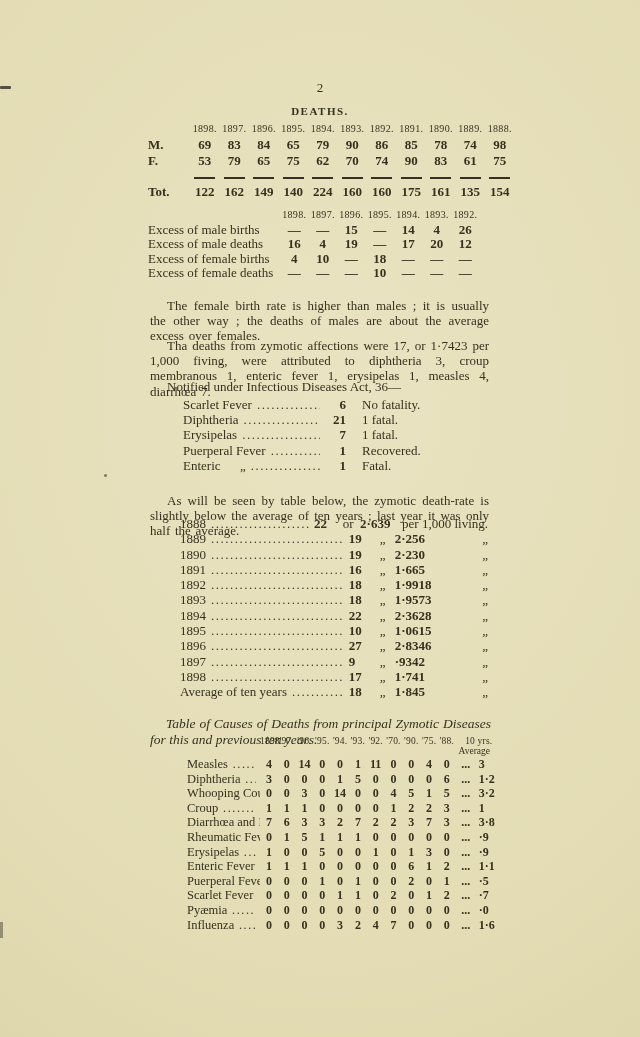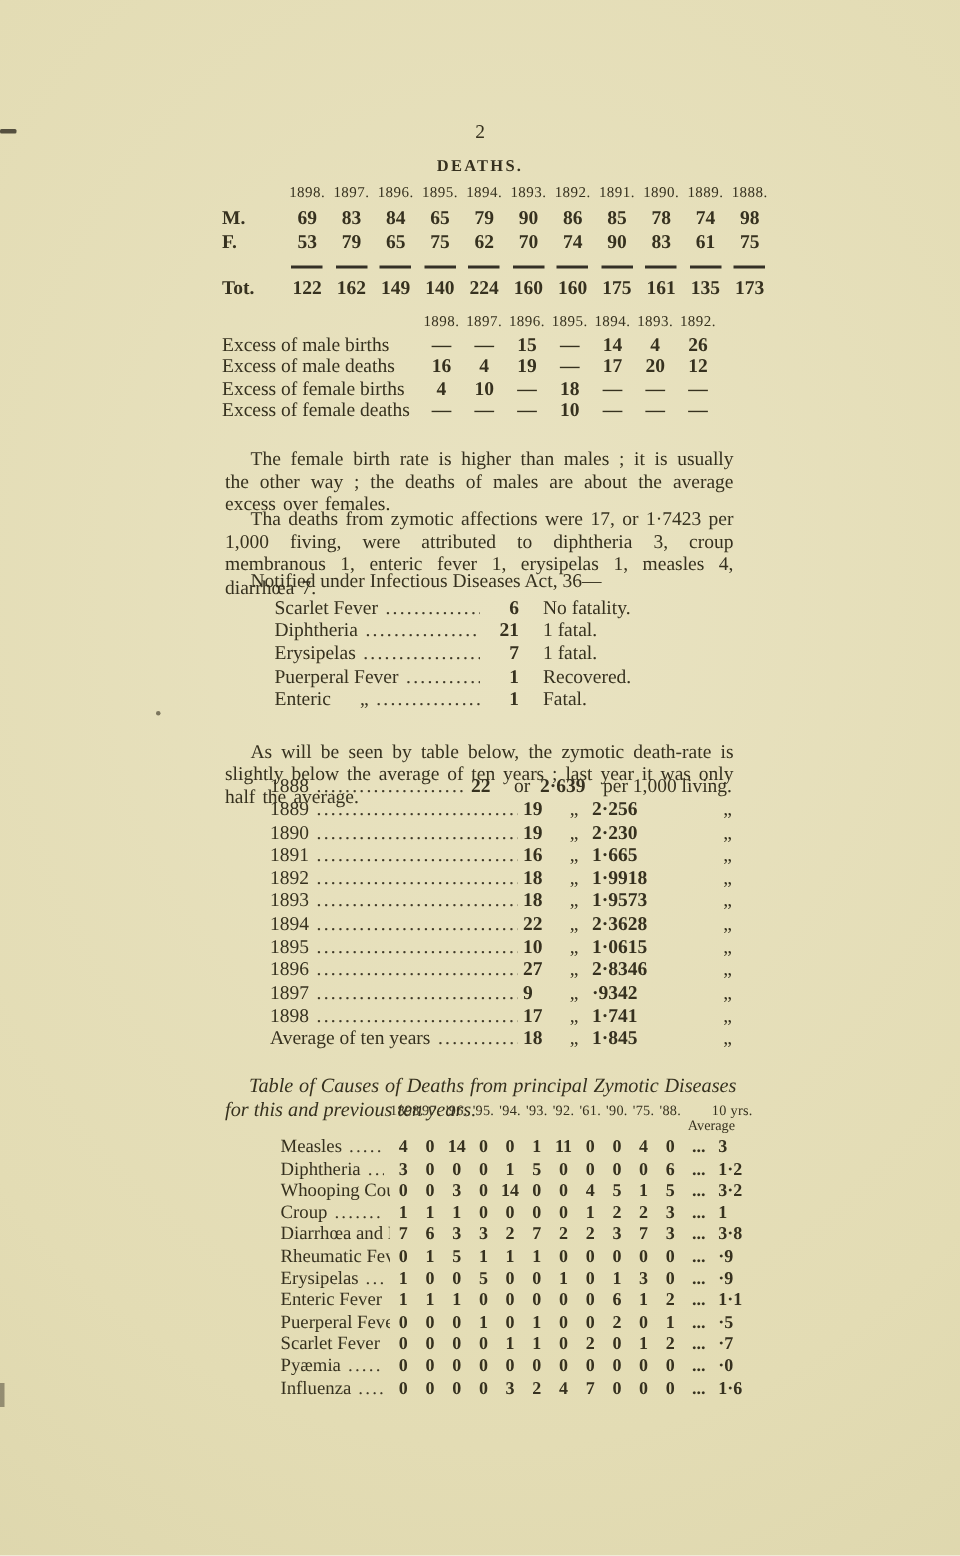--- a/index.html
+++ b/index.html
@@ -67,21 +67,21 @@
   .rrate{width:36px;font-weight:bold;white-space:nowrap;flex:none;}
   .rtail{white-space:pre;margin-left:6px;flex:none;}
 
   #ztitle{top:702px;left:150px;width:341px;font-size:13.5px;font-style:italic;line-height:16.5px;text-align:justify;text-indent:16px;}
 
   
   #ztable{top:736px;left:150px;}
   .zrow{display:grid;grid-template-columns:110px repeat(11,17.8px) 20px 26px;align-items:baseline;}
   .zrow.head{font-size:9.5px;height:10px;letter-spacing:.2px;}
   .zrow.head .cell{text-align:center;white-space:nowrap;}
-  .zten{grid-column:span 2;text-align:right;white-space:nowrap;}
+  .zten{grid-column:span 2;text-align:center;white-space:nowrap;}
   #zavghead{width:354px;text-align:right;font-size:9.5px;height:11px;padding-right:14px;box-sizing:border-box;}
   .zrow.vals{font-size:12px;height:14.6px;}
   .zrow.vals .cell{text-align:center;font-weight:bold;}
   .zlab{display:flex;align-items:baseline;overflow:hidden;font-size:12.5px;white-space:nowrap;margin-left:37px;}
   .zdots{text-align:center;font-weight:bold;}
   .zavg{text-align:left;font-weight:bold;padding-left:3px;white-space:nowrap;}
 </style>
 </head>
 <body>
 
@@ -120,21 +120,21 @@
         <i class="bar"></i>
         <i class="bar"></i>
         <i class="bar"></i>
         <i class="bar"></i>
         <i class="bar"></i>
         <i class="bar"></i>
         <i class="bar"></i>
     </div>
     <div class="t1row vals">
       <span class="rlab">Tot.</span>
-      <span class="cells"><span class="cell">122</span><span class="cell">162</span><span class="cell">149</span><span class="cell">140</span><span class="cell">224</span><span class="cell">160</span><span class="cell">160</span><span class="cell">175</span><span class="cell">161</span><span class="cell">135</span><span class="cell">173</span></span>
+      <span class="cells"><span class="cell">122</span><span class="cell">162</span><span class="cell">149</span><span class="cell">140</span><span class="cell">224</span><span class="cell">160</span><span class="cell">160</span><span class="cell">175</span><span class="cell">161</span><span class="cell">135</span><span class="cell">154</span></span>
     </div>
   </div>
 
   <div class="abs" id="t2">
     <div class="t2row head small">
       <span></span>
       <span class="cells"><span class="cell">1898.</span><span class="cell">1897.</span><span class="cell">1896.</span><span class="cell">1895.</span><span class="cell">1894.</span><span class="cell">1893.</span><span class="cell">1892.</span></span>
     </div>
     <div>
 
@@ -314,21 +314,21 @@
         <span class="rrate">1·845</span>
         <span class="rtail">    „</span>
       </div>
     </div>
 
   <p class="abs" id="ztitle">Table of Causes of Deaths from principal Zymotic Diseases for this and previous ten years.</p>
 
   <div class="abs" id="ztable">
     <div class="zrow head">
       <span></span>
-      <span class="cells"><span class="cell">1898.</span><span class="cell">'97.</span><span class="cell">'96.</span><span class="cell">'95.</span><span class="cell">'94.</span><span class="cell">'93.</span><span class="cell">'92.</span><span class="cell">'61.</span><span class="cell">'90.</span><span class="cell">'75.</span><span class="cell">'88.</span></span>
+      <span class="cells"><span class="cell">1898.</span><span class="cell">'97.</span><span class="cell">'96.</span><span class="cell">'95.</span><span class="cell">'94.</span><span class="cell">'93.</span><span class="cell">'92.</span><span class="cell">'70.</span><span class="cell">'90.</span><span class="cell">'75.</span><span class="cell">'88.</span></span>
       <span class="zten">10 yrs.</span>
     </div>
     <div id="zavghead">Average</div>
     <div>
 
         <div class="zrow vals">
           <span class="zlab">
             <i style="font-style:normal">Measles</i>
             <i class="leader"></i>
           </span>

